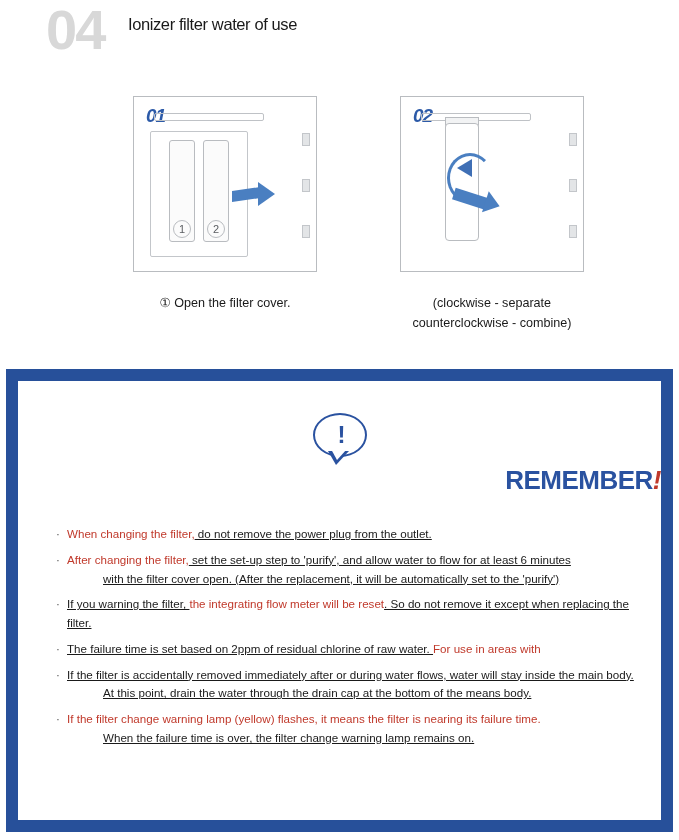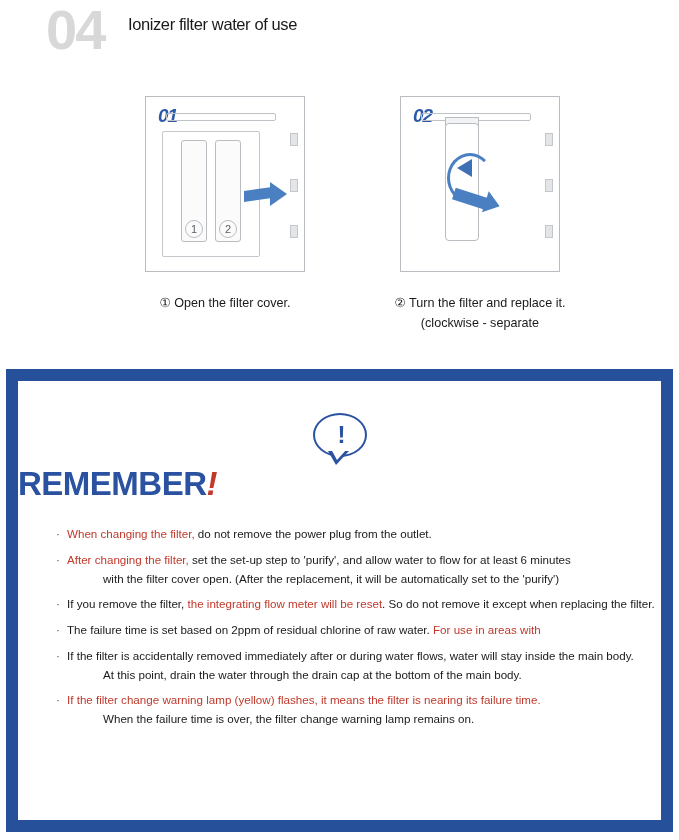--- a/index.html
+++ b/index.html
@@ -53,25 +53,25 @@
     position: absolute;
     top: 96px;
     left: 0;
     width: 679px;
   }
   .step {
     position: absolute;
     top: 0;
   }
   .step-1 { left: 110px; width: 230px; }
-  .step-2 { left: 360px; width: 240px; }
+  .step-2 { left: 372px; width: 240px; }
 
   .fig {
     position: relative;
-    width: 160px;
+    width: 184px;
     height: 176px;
     margin: 0 auto;
     border: 1.6px solid #b9bcc0;
     background: #ffffff;
     box-sizing: border-box;
   }
   .fig-label {
     position: absolute;
     left: 12px;
     top: 8px;
@@ -303,22 +303,22 @@
     font-size: 24px;
     line-height: 1;
     color: #2a52a0;
     font-weight: bold;
   }
   .remember-title {
     position: absolute;
     left: 0;
     top: 84px;
     width: 100%;
-    text-align: left;
-    font-size: 33px;
+    text-align: right;
+    font-size: 26px;
     font-weight: bold;
     color: #2a52a0;
     letter-spacing: -0.5px;
     font-style: normal;
   }
   .remember-title .excl {
     font-style: italic;
     color: #c0392b;
   }
 
@@ -342,21 +342,21 @@
     left: 0;
     top: 0;
     color: #555;
   }
   .note .indent {
     display: block;
     padding-left: 0px;
     margin-left: 36px;
   }
   .red { color: #c0392b; }
-  .dark { color: #1a1a1a; }
+  .dark { color: #1a1a1a; text-decoration: underline; }
 </style>
 </head>
 <body>
 
 <div class="page">
 
   <div class="header">
     <div class="header-number">04</div>
     <div class="header-title">Ionizer filter water of use</div>
   </div>
@@ -398,39 +398,39 @@
         <div class="filter-body"></div>
         <div class="arc"></div>
         <div class="rot-arrow-a"></div>
         <div class="rot-arrow-b"></div>
         <div class="rot-arrow-b-head"></div>
         <div class="hinge h1"></div>
         <div class="hinge h2"></div>
         <div class="hinge h3"></div>
       </div>
       <div class="caption">
-        <span>② Turn the filter and replace it.</span>
         <span class="line2">(clockwise - separate</span>
+        <span class="line2">counterclockwise - combine)</span>
       </div>
     </div>
   </div>
 
   <div class="remember-box">
     <div class="remember-inner">
       <div class="bubble"></div>
       <div class="bang">!</div>
       <div class="bubble-tail"></div>
       <div class="bubble-tail-inner"></div>
       <div class="remember-title">
         <span>REMEMBER</span><span class="excl">!</span>
       </div>
 
       <div class="notes" id="notes-list">
           <div class="note"><span class="bullet">·</span><span class="red">When changing the filter,</span><span class="dark"> do not remove the power plug from the outlet.</span></div>
           <div class="note"><span class="bullet">·</span><span class="red">After changing the filter,</span><span class="dark"> set the set-up step to 'purify', and allow water to flow for at least 6 minutes</span><span class="indent dark">with the filter cover open. (After the replacement, it will be automatically set to the 'purify')</span></div>
-          <div class="note"><span class="bullet">·</span><span class="dark">If you remove the filter, </span><span class="red">the integrating flow meter will be reset</span><span class="dark">. So do not remove it except when replacing the filter.</span></div>
+          <div class="note"><span class="bullet">·</span><span class="dark">If you warning the filter, </span><span class="red">the integrating flow meter will be reset</span><span class="dark">. So do not remove it except when replacing the filter.</span></div>
           <div class="note"><span class="bullet">·</span><span class="dark">The failure time is set based on 2ppm of residual chlorine of raw water. </span><span class="red">For use in areas with</span></div>
-          <div class="note"><span class="bullet">·</span><span class="dark">If the filter is accidentally removed immediately after or during water flows, water will stay inside the main body.</span><span class="indent dark">At this point, drain the water through the drain cap at the bottom of the main body.</span></div>
+          <div class="note"><span class="bullet">·</span><span class="dark">If the filter is accidentally removed immediately after or during water flows, water will stay inside the main body.</span><span class="indent dark">At this point, drain the water through the drain cap at the bottom of the means body.</span></div>
           <div class="note"><span class="bullet">·</span><span class="red">If the filter change warning lamp (yellow) flashes, it means the filter is nearing its failure time.</span><span class="indent dark">When the failure time is over, the filter change warning lamp remains on.</span></div>
         </div>
     </div>
   </div>
 </div>
 
 </body></html>

